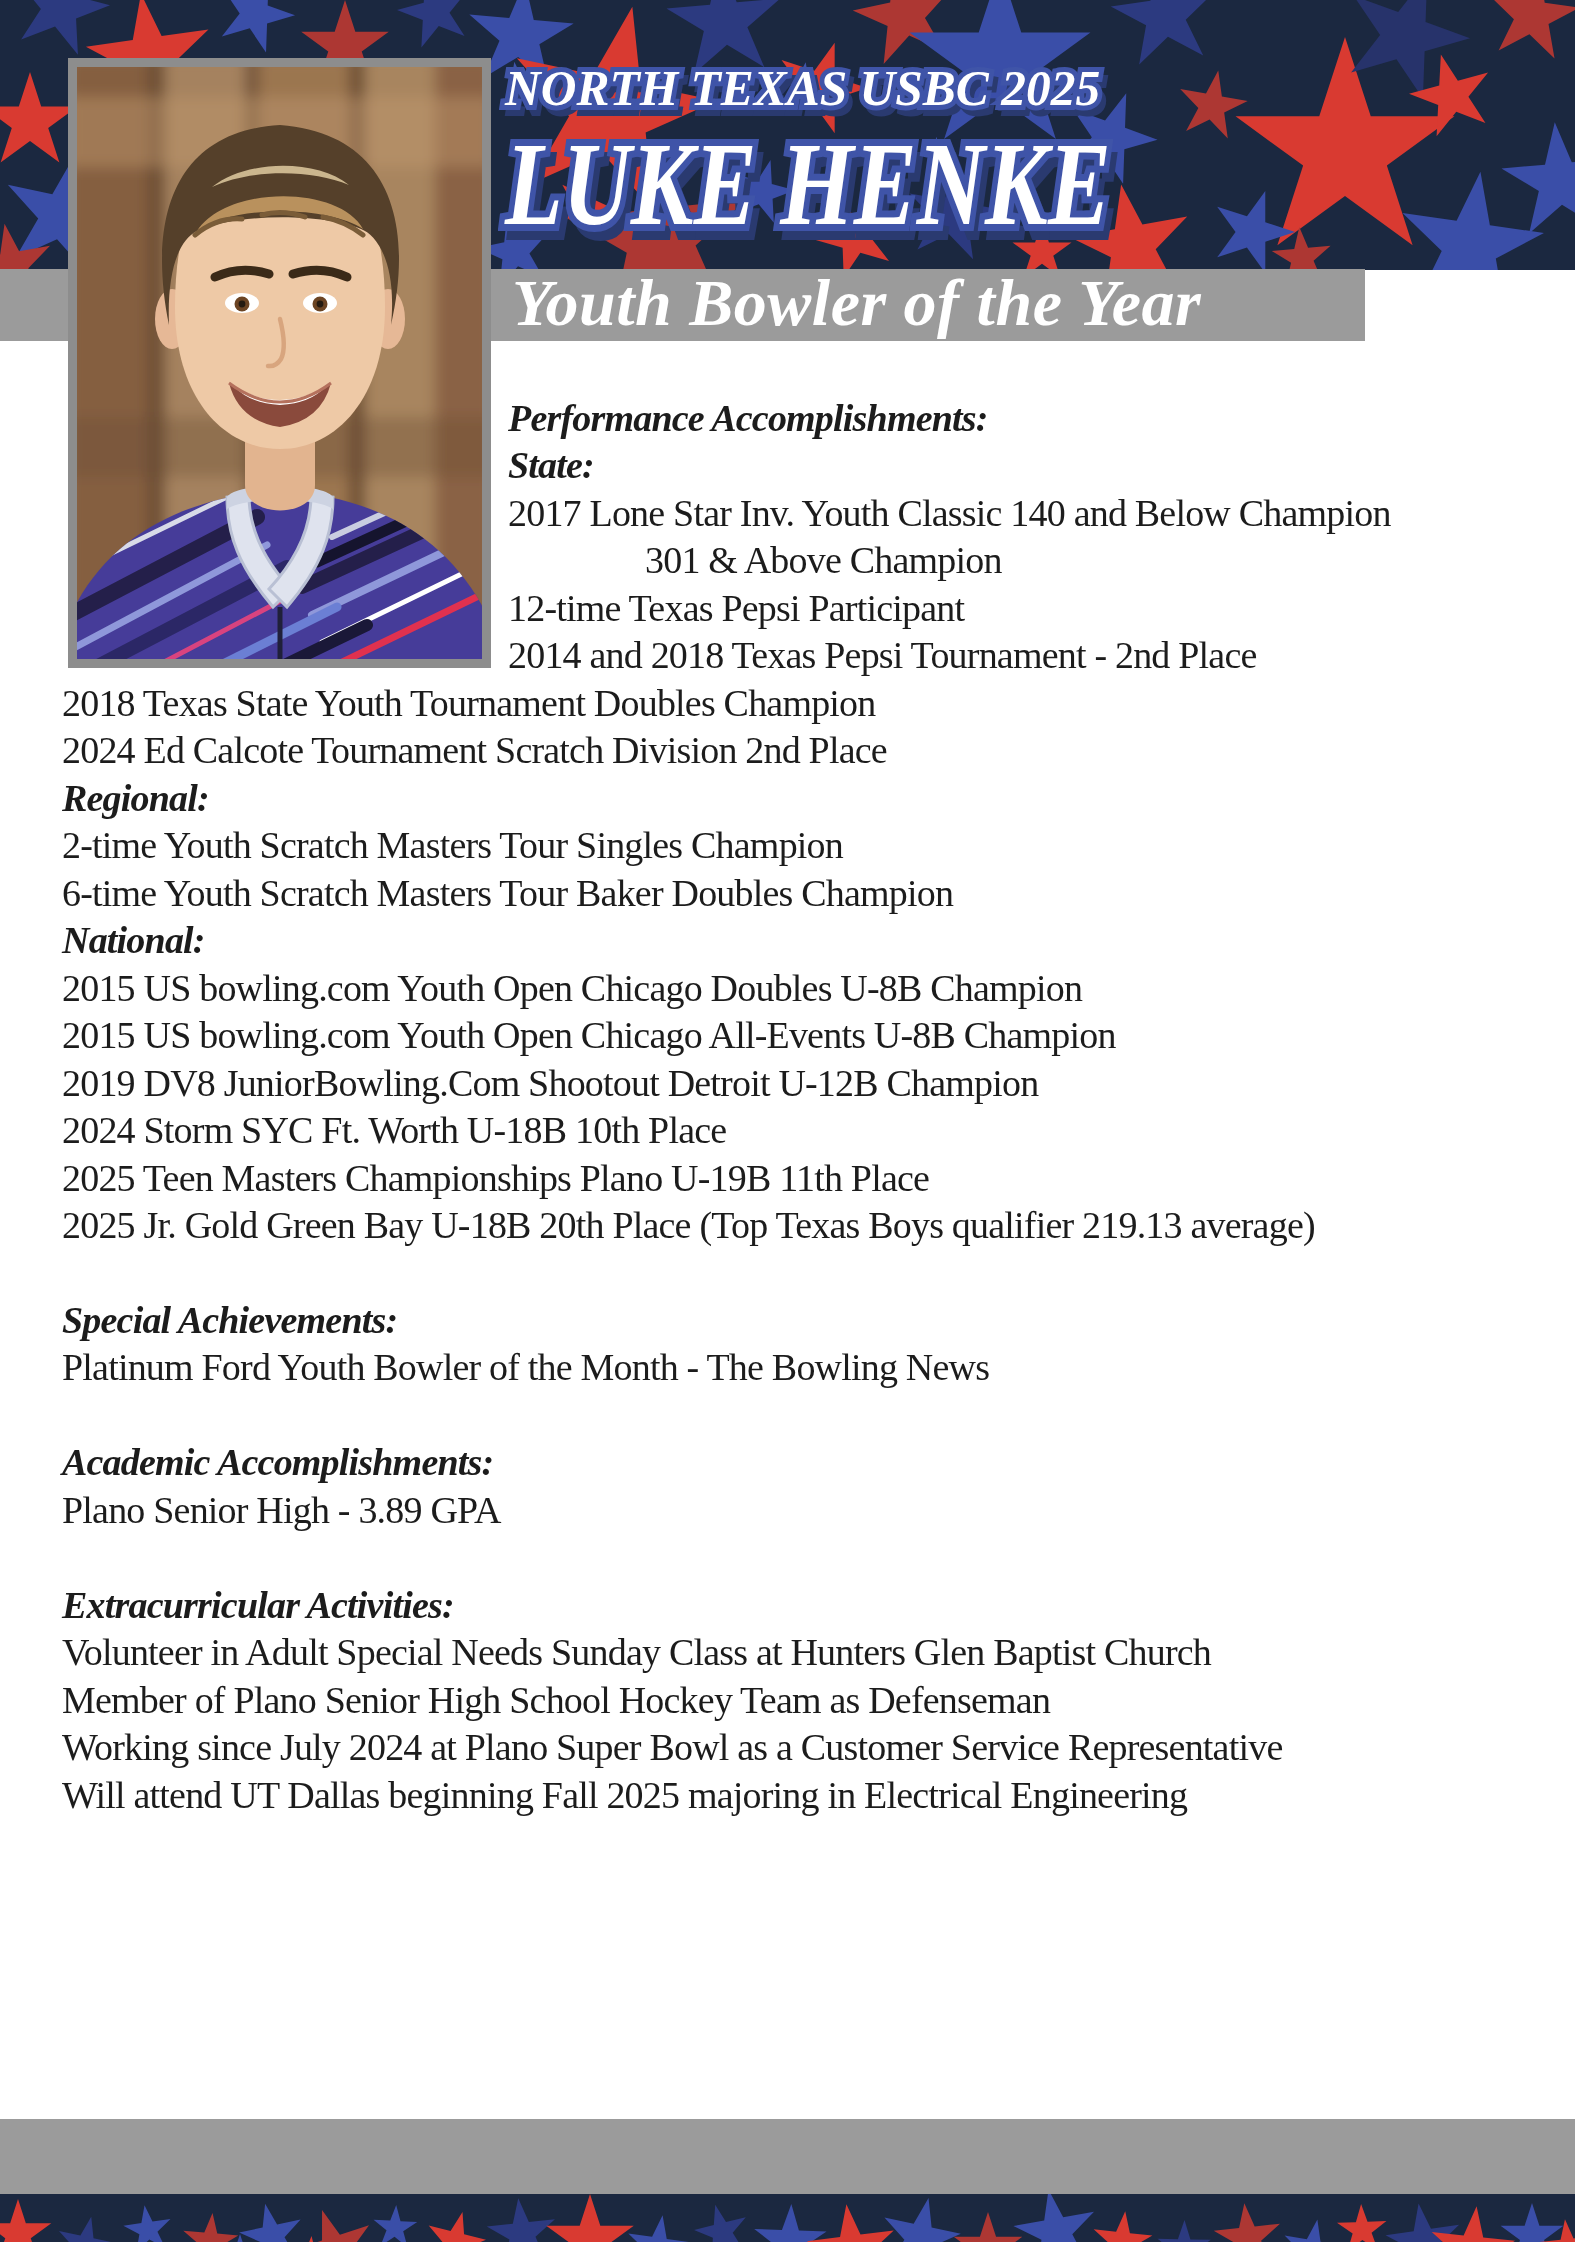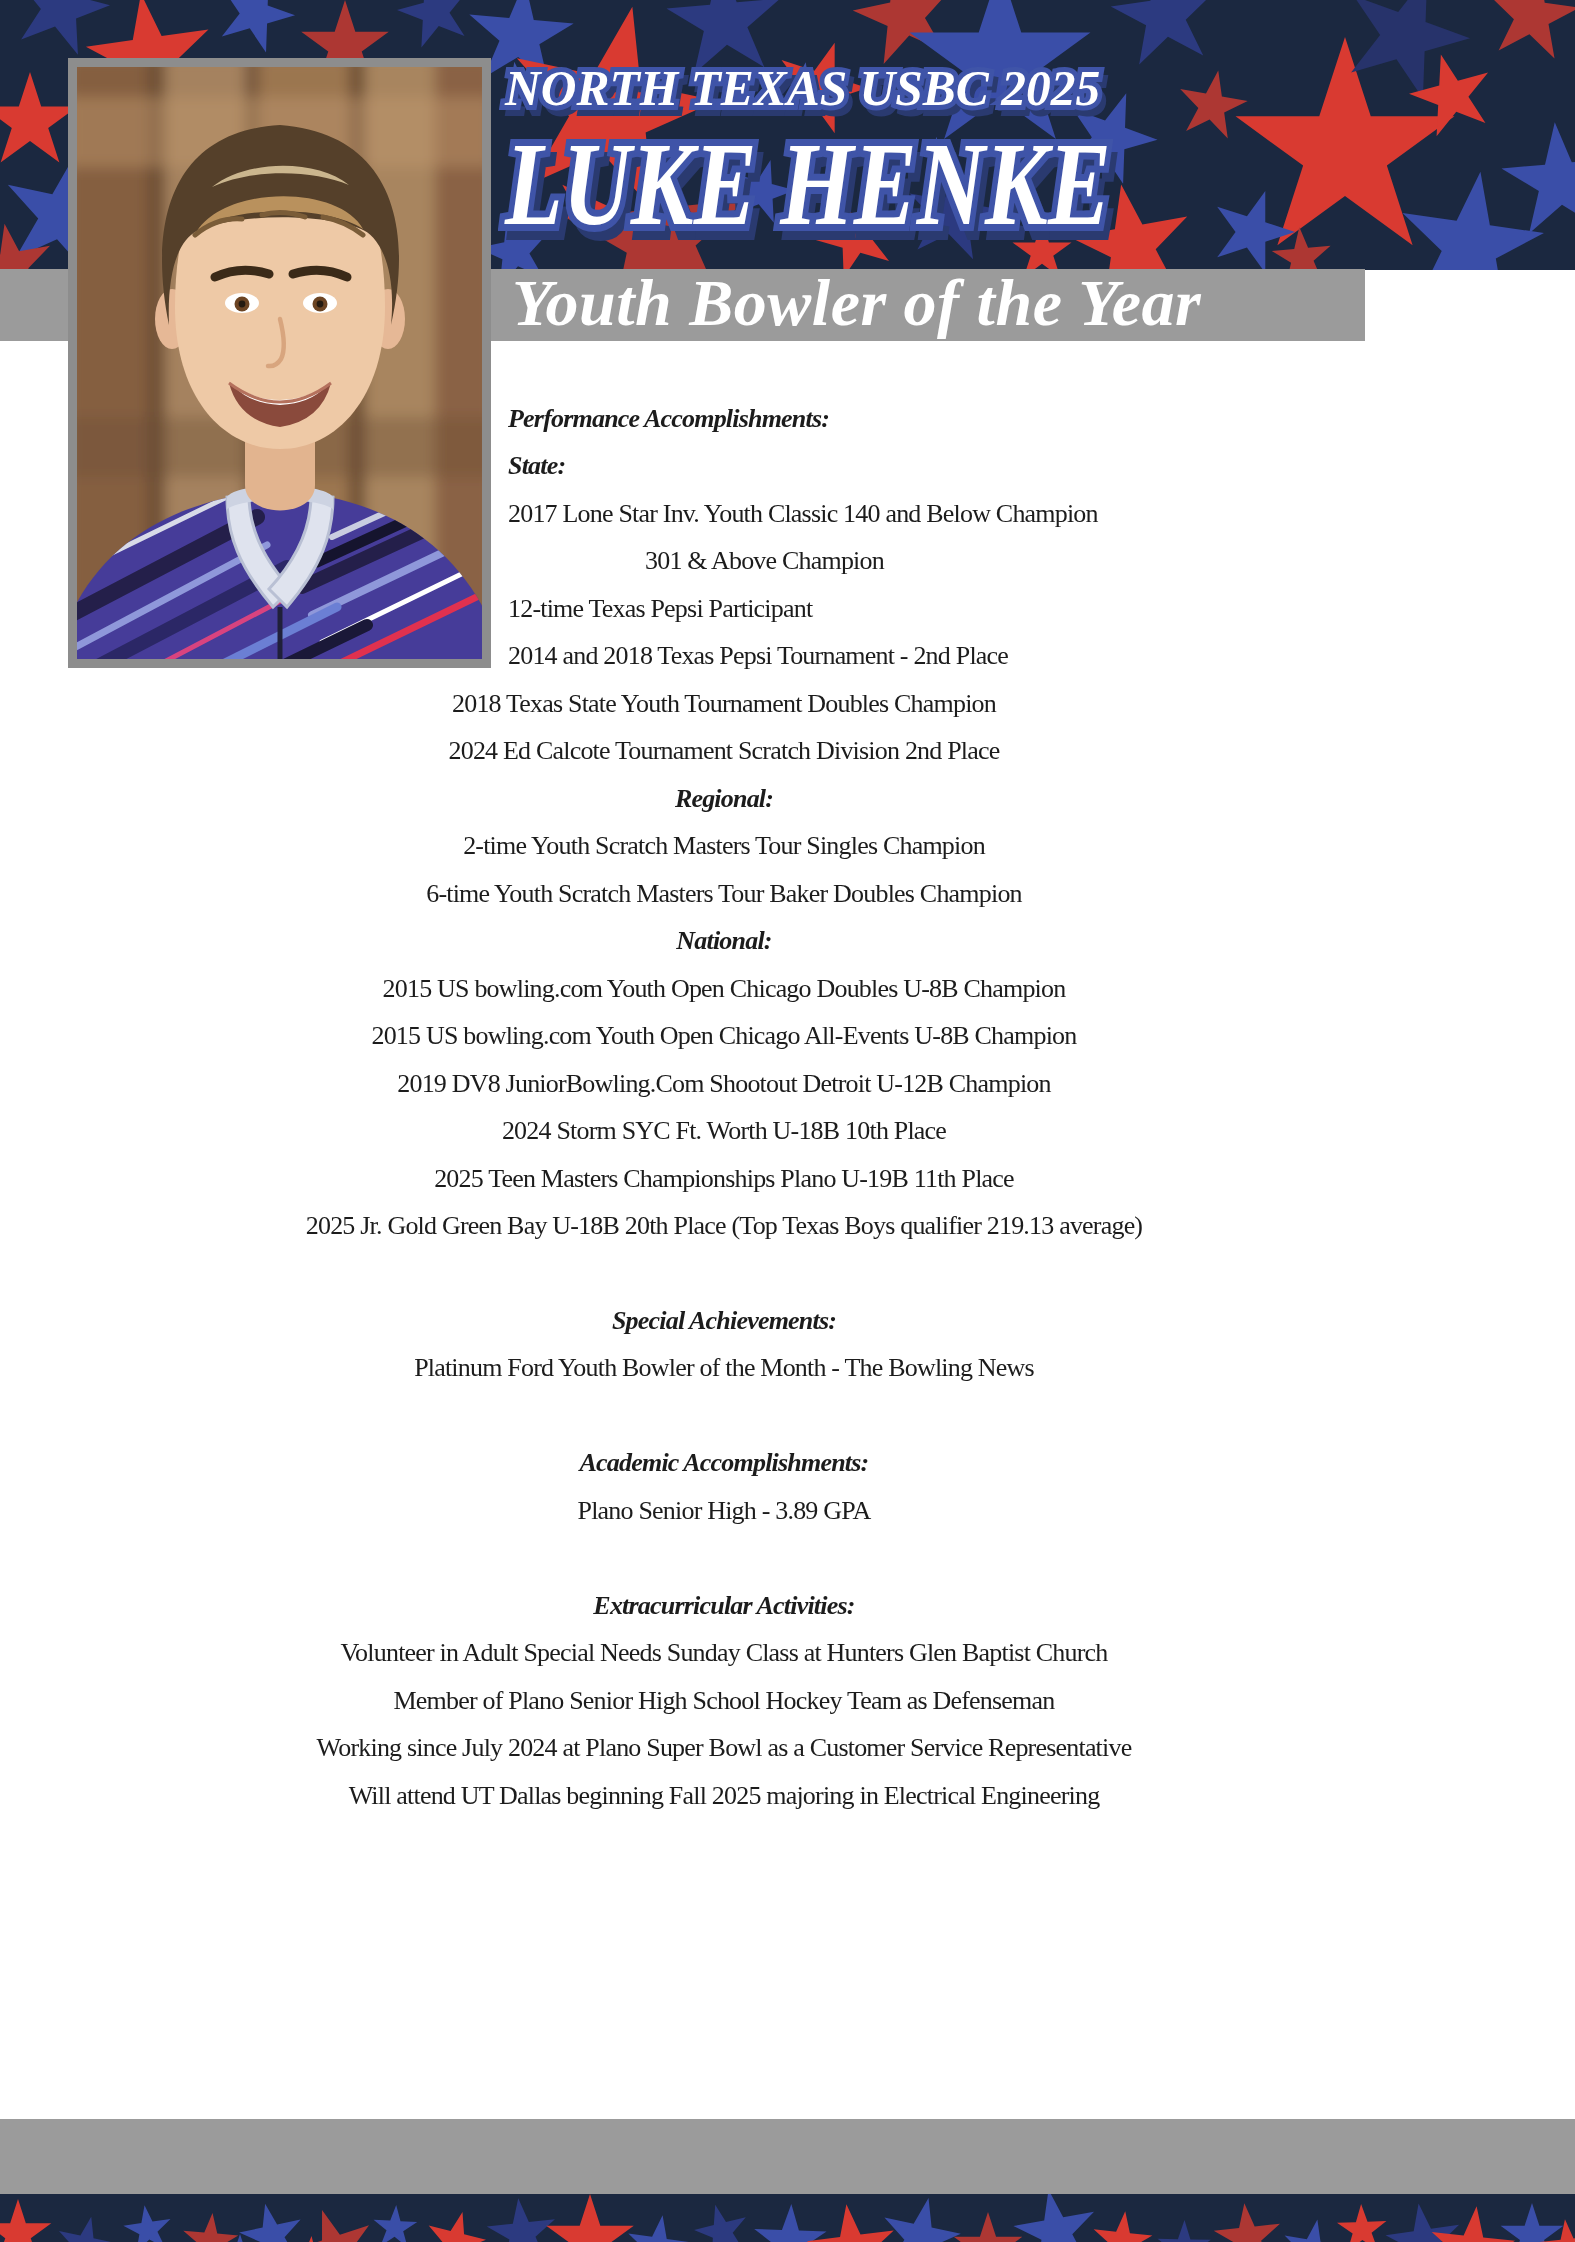--- a/index.html
+++ b/index.html
@@ -30,25 +30,25 @@
   }
   
   .photo-frame{
     position:absolute;left:68px;top:58px;width:405px;height:592px;
     border:9px solid #8d8d8d;background:#9b7a57;z-index:3;margin:0;
   }
   .photo-frame svg{display:block;}
   
   .content{
     position:absolute;top:395px;left:0;width:1386px;z-index:2;
-    color:var(--text,#1c1c1c);font-size:26px;letter-spacing:-0.8px;
+    color:var(--text,#1c1c1c);font-size:38px;letter-spacing:-0.8px;
   }
   .line{height:47.47px;line-height:47.47px;white-space:nowrap;}
   .line.heading{font-weight:bold;font-style:italic;}
-  .ind-0{margin-left:62px;text-align:center;}
+  .ind-0{margin-left:62px;}
   .ind-1{margin-left:508px;}
   .ind-2{margin-left:645px;}
   
   .footer-gray{position:absolute;top:2119px;left:0;width:1575px;height:75px;background:var(--band-gray,#9b9b9b);}
   .footer-navy{position:absolute;top:2194px;left:0;width:1575px;height:48px;background:var(--navy,#1b2840);overflow:hidden;}
 </style>
 </head>
 <body>
 
 <svg width="0" height="0" style="position:absolute">

